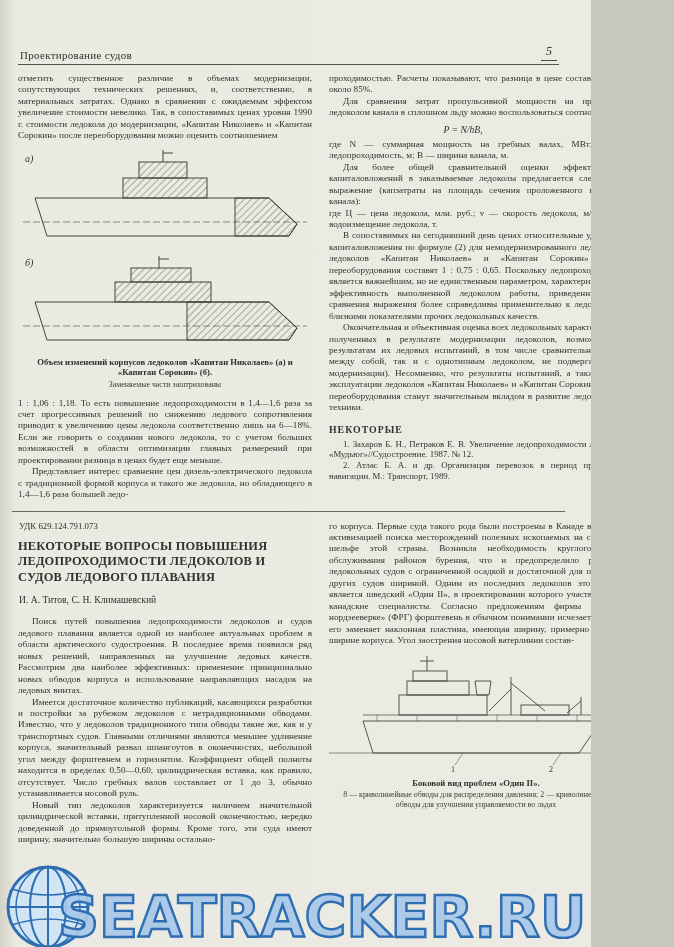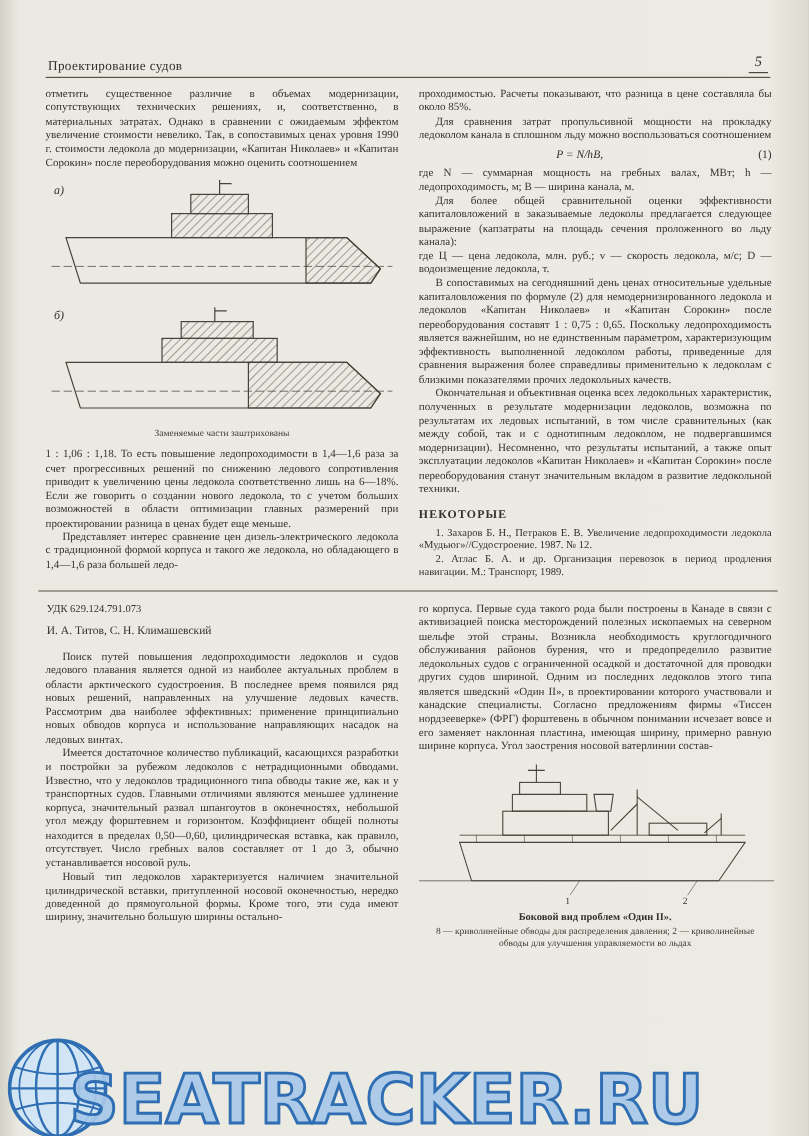--- a/index.html
+++ b/index.html
@@ -1,24 +1,24 @@
 <!DOCTYPE html>
 <html><head>
 <meta charset="utf-8">
 <style>
   html,body{margin:0;padding:0;background:#c7c7bf;}
   .page{
     position:relative;
-    width:674px;height:947px;
+    width:591px;height:947px;
     background:linear-gradient(90deg,#d3d2c9 0px,#ebeae2 16px,#ecebe3 640px,#dcdbd2 674px);
     font-family:"Liberation Serif", serif;
     color:#32312b;
     overflow:hidden;
     box-sizing:border-box;
-    padding:44px 32px 0 38px;
+    padding:44px 32px 0 18px;
   }
   .header{display:flex;justify-content:space-between;align-items:flex-end;font-size:11px;padding:0 2px 3px 2px;}
   .running-title{letter-spacing:.3px;}
   .page-num{font-style:italic;font-size:12px;border-bottom:1px solid #4a4a42;padding:0 5px 1px 5px;}
   .hr{border-top:1px solid #55544c;height:0;margin:0 0 8px 0;}
   .hr2{margin:10px -6px 9px -6px;border-top:1px solid #6a695f;}
   .cols{display:flex;gap:17px;}
   .col{width:294px;flex:0 0 294px;}
   p{margin:0;font-size:9.2px;line-height:11.45px;text-align:justify;text-indent:14px;}
   p.noindent{text-indent:0;}
@@ -88,20 +88,21 @@
             <rect x="112" y="16" width="60" height="14" fill="url(#hatch1)"></rect>
             <rect x="96" y="30" width="96" height="20" fill="url(#hatch1)"></rect>
             <line x1="140" y1="16" x2="140" y2="4"></line>
             <line x1="140" y1="7" x2="150" y2="7"></line>
             <path d="M16,50 H250 L278,76 L270,88 H28 Z"></path>
             <path d="M168,50 H250 L278,76 L270,88 H168 Z" fill="url(#hatch1)"></path>
             <line x1="4" y1="74" x2="288" y2="74" stroke-width="0.6" stroke-dasharray="7 3"></line>
           </g>
         </svg>
         <figcaption>
+          <div class="fig-cap">Объем изменений корпусов ледоколов «Капитан Николаев» (а) и «Капитан Сорокин» (б).</div>
           <div class="fig-note">Заменяемые части заштрихованы</div>
         </figcaption>
       </figure>
 
       <p class="noindent">1 : 1,06 : 1,18. То есть повышение ледопроходимости в 1,4—1,6 раза за счет прогрессивных решений по снижению ледового сопротивления приводит к увеличению цены ледокола соответственно лишь на 6—18%. Если же говорить о создании нового ледокола, то с учетом больших возможностей в области оптимизации главных размерений при проектировании разница в ценах будет еще меньше.</p>
       <p>Представляет интерес сравнение цен дизель-электрического ледокола с традиционной формой корпуса и такого же ледокола, но обладающего в 1,4—1,6 раза большей ледо-</p>
     </div>
 
     <div class="col">
       <p class="noindent">проходимостью. Расчеты показывают, что разница в цене составляла бы около 85%.</p>
@@ -120,20 +121,21 @@
       <p class="ref">1. Захаров Б. Н., Петраков Е. В. Увеличение ледопроходимости ледокола «Мудьюг»//Судостроение. 1987. № 12.</p>
       <p class="ref">2. Атлас Б. А. и др. Организация перевозок в период продления навигации. М.: Транспорт, 1989.</p>
     </div>
   </div>
 
   <div class="hr hr2"></div>
 
   <div class="cols">
     <div class="col">
       <div class="udk">УДК 629.124.791.073</div>
+      <h2 class="a2-title">НЕКОТОРЫЕ ВОПРОСЫ ПОВЫШЕНИЯ ЛЕДОПРОХОДИМОСТИ ЛЕДОКОЛОВ И СУДОВ ЛЕДОВОГО ПЛАВАНИЯ</h2>
       <div class="authors">И. А. Титов, С. Н. Климашевский</div>
       <p>Поиск путей повышения ледопроходимости ледоколов и судов ледового плавания является одной из наиболее актуальных проблем в области арктического судостроения. В последнее время появился ряд новых решений, направленных на улучшение ледовых качеств. Рассмотрим два наиболее эффективных: применение принципиально новых обводов корпуса и использование направляющих насадок на ледовых винтах.</p>
       <p>Имеется достаточное количество публикаций, касающихся разработки и постройки за рубежом ледоколов с нетрадиционными обводами. Известно, что у ледоколов традиционного типа обводы такие же, как и у транспортных судов. Главными отличиями являются меньшее удлинение корпуса, значительный развал шпангоутов в оконечностях, небольшой угол между форштевнем и горизонтом. Коэффициент общей полноты находится в пределах 0,50—0,60, цилиндрическая вставка, как правило, отсутствует. Число гребных валов составляет от 1 до 3, обычно устанавливается носовой руль.</p>
       <p>Новый тип ледоколов характеризуется наличием значительной цилиндрической вставки, притупленной носовой оконечностью, нередко доведенной до прямоугольной формы. Кроме того, эти суда имеют ширину, значительно большую ширины остально-</p>
     </div>
 
     <div class="col">
       <p class="noindent">го корпуса. Первые суда такого рода были построены в Канаде в связи с активизацией поиска месторождений полезных ископаемых на северном шельфе этой страны. Возникла необходимость круглогодичного обслуживания районов бурения, что и предопределило развитие ледокольных судов с ограниченной осадкой и достаточной для проводки других судов шириной. Одним из последних ледоколов этого типа является шведский «Один II», в проектировании которого участвовали и канадские специалисты. Согласно предложениям фирмы «Тиссен нордзееверке» (ФРГ) форштевень в обычном понимании исчезает вовсе и его заменяет наклонная пластина, имеющая ширину, примерно равную ширине корпуса. Угол заострения носовой ватерлинии состав-</p>
 
       <figure>

